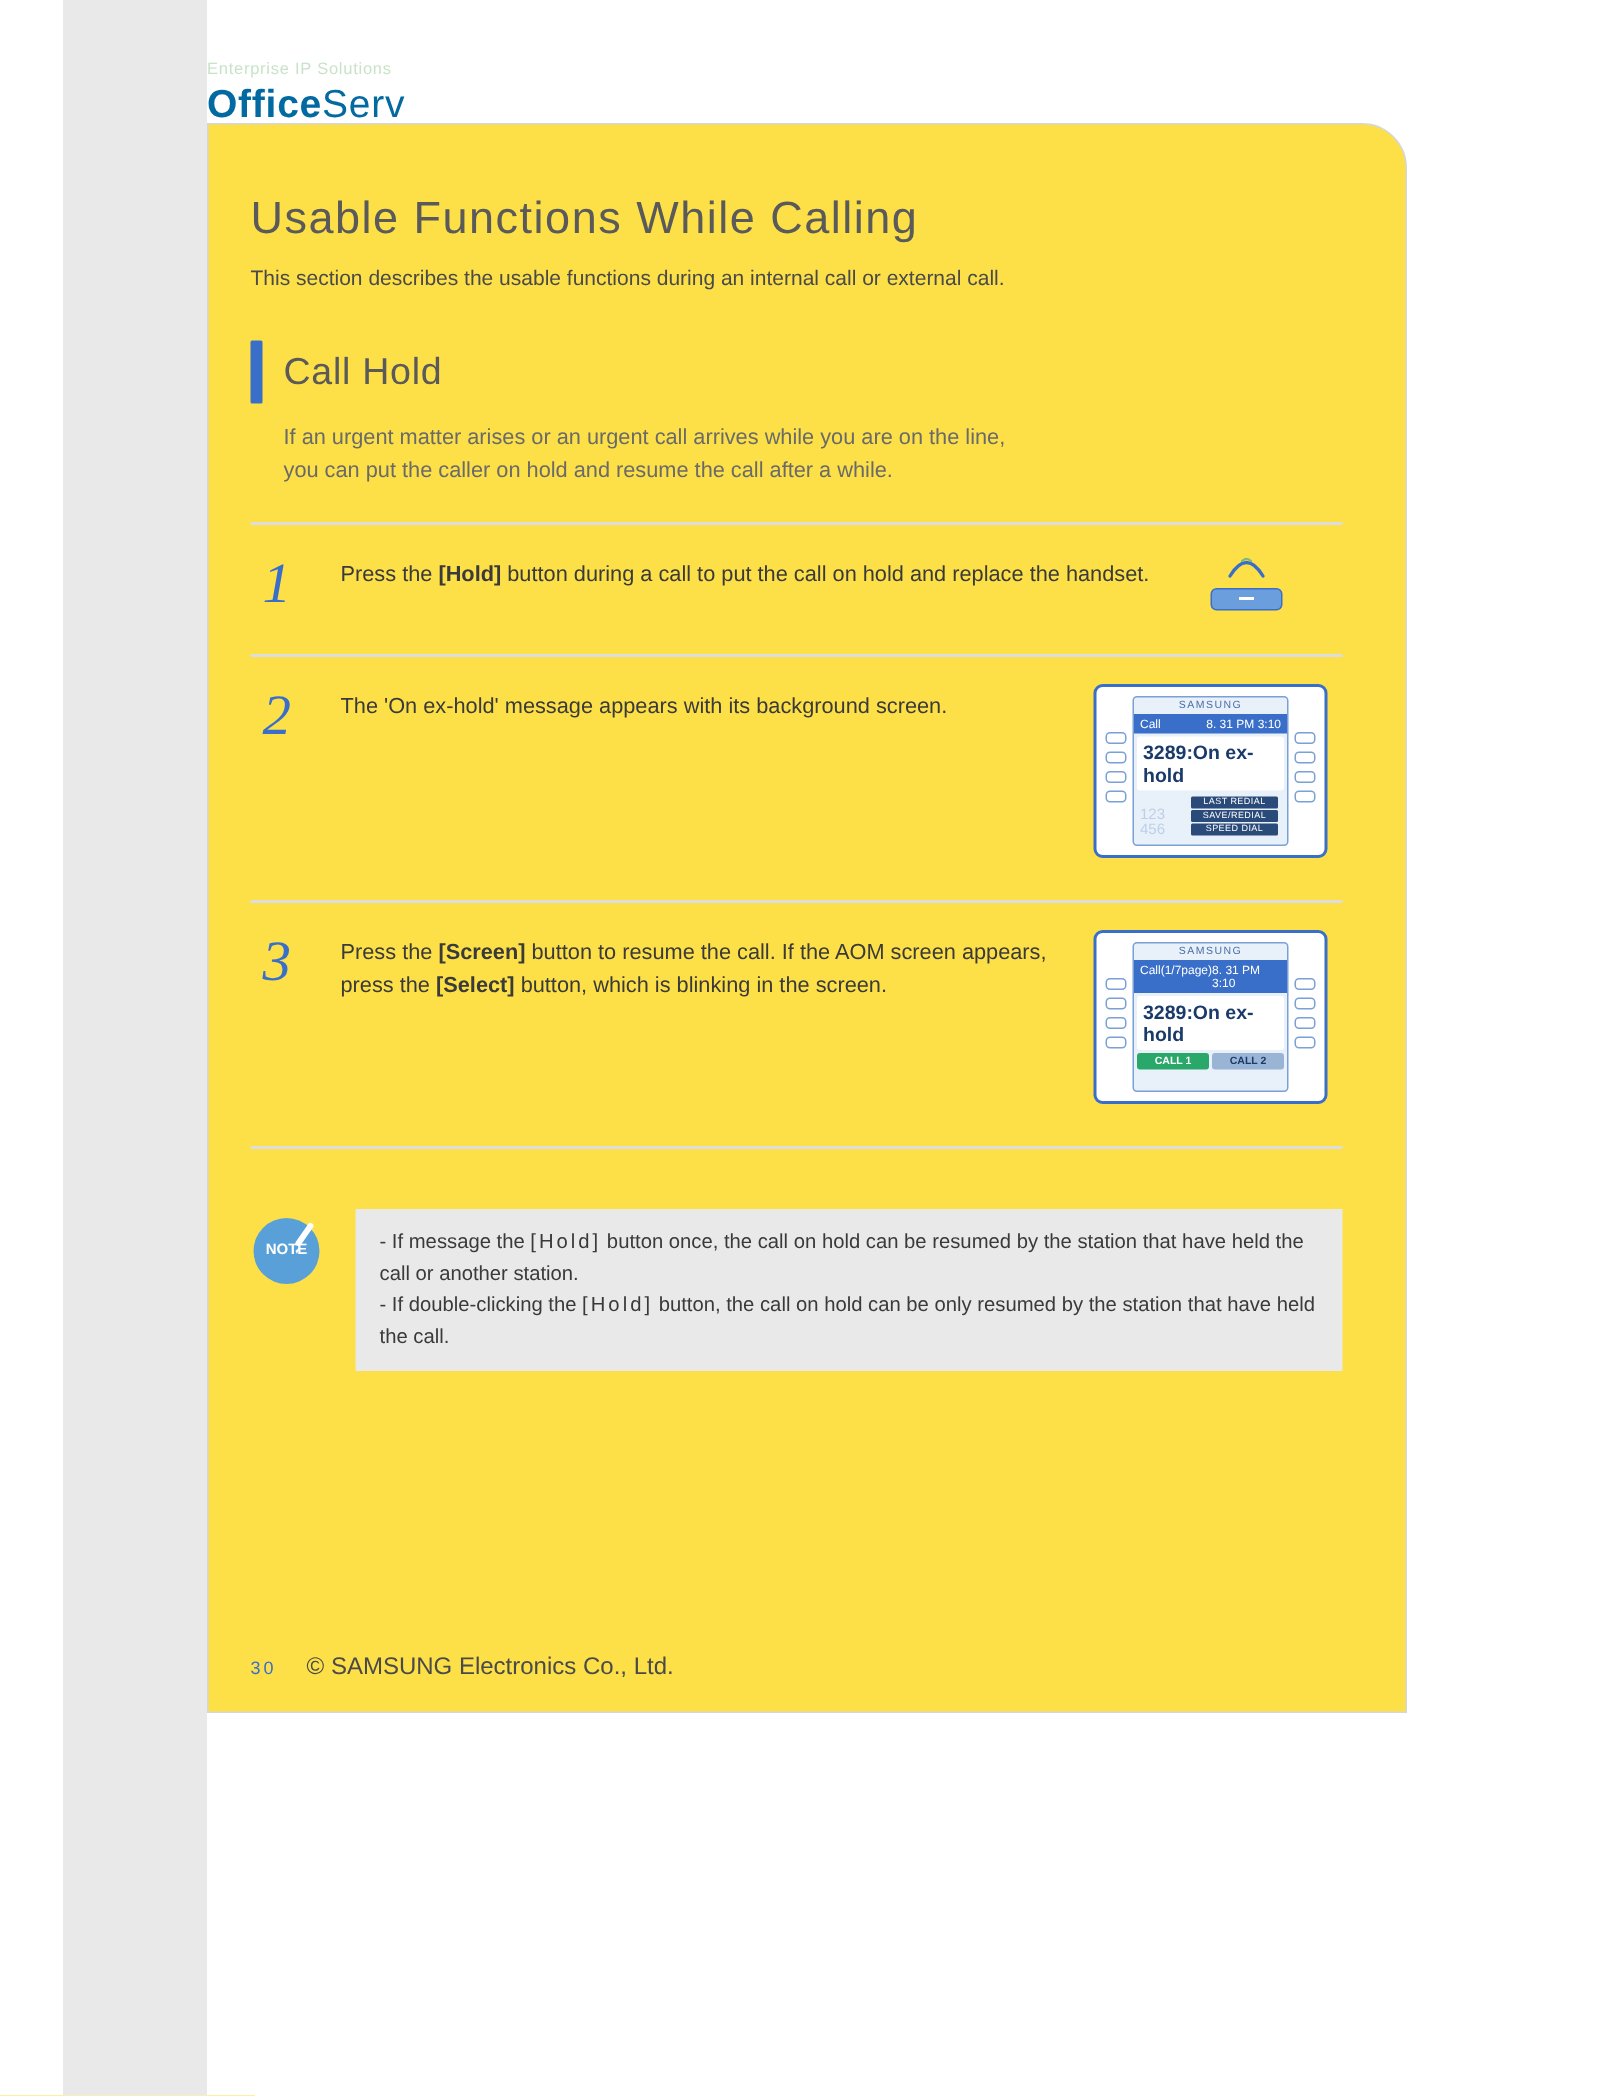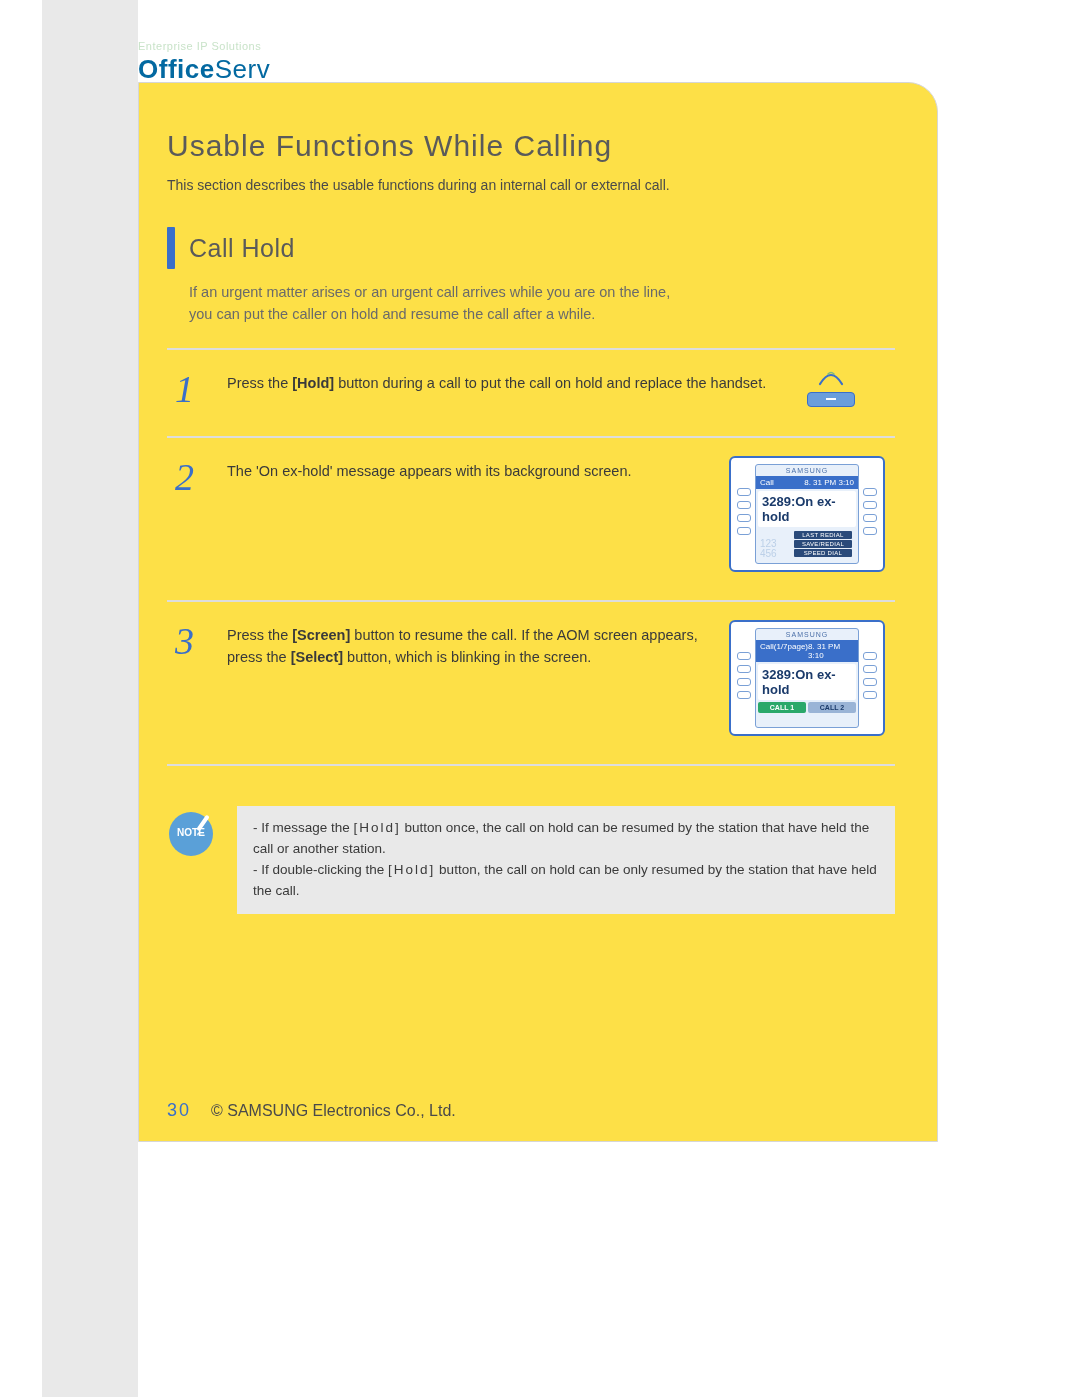--- a/index.html
+++ b/index.html
@@ -263,21 +263,21 @@
   .footer {
     position: absolute;
     bottom: 20px;
     left: 28px;
     display: flex;
     align-items: center;
     gap: 20px;
   }
   .footer-pagenum {
     color: #3a6fc9;
-    font-size: 18px;
+    font-size: 12px;
     letter-spacing: 2px;
   }
   .footer-copy {
     font-size: 16px;
     color: #4a4a4a;
   }
 </style>
 </head>
 <body>
 

